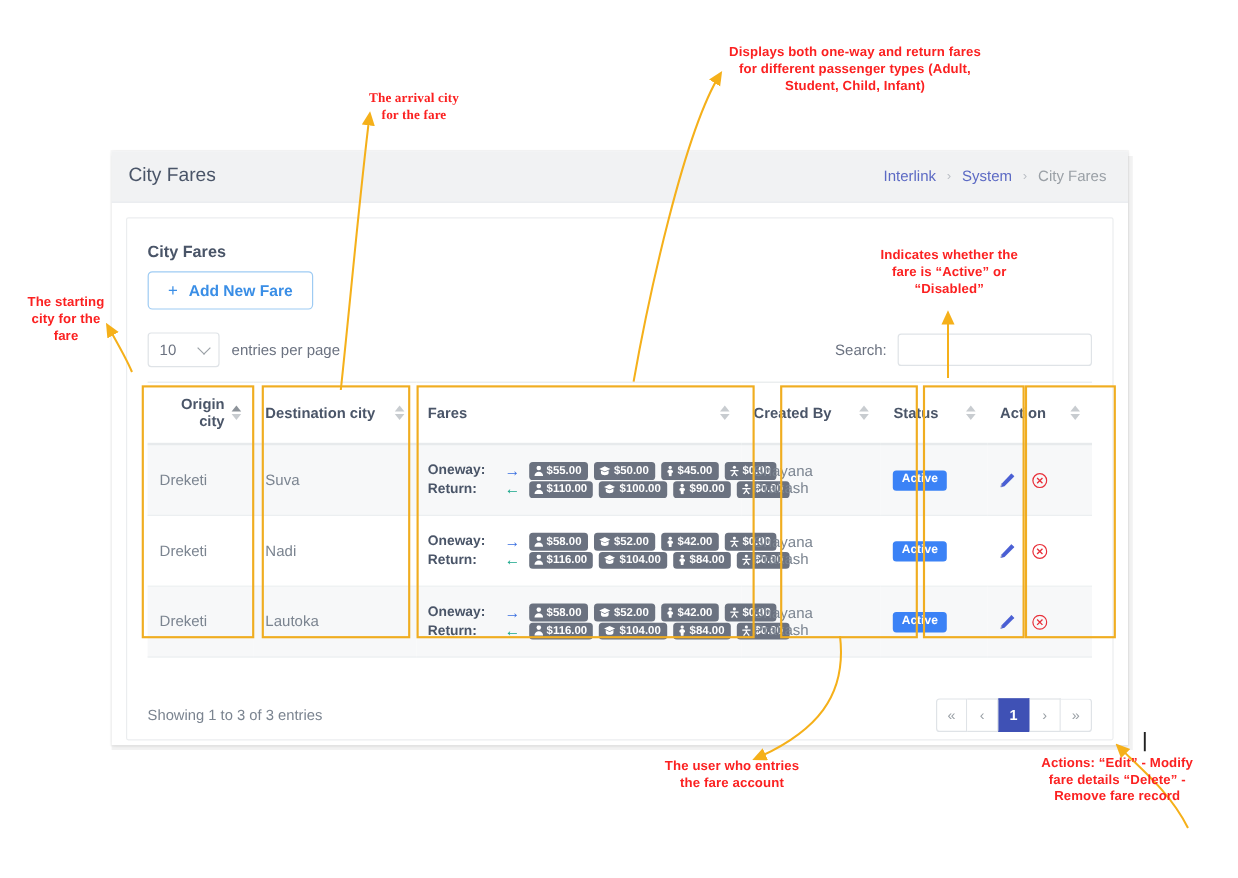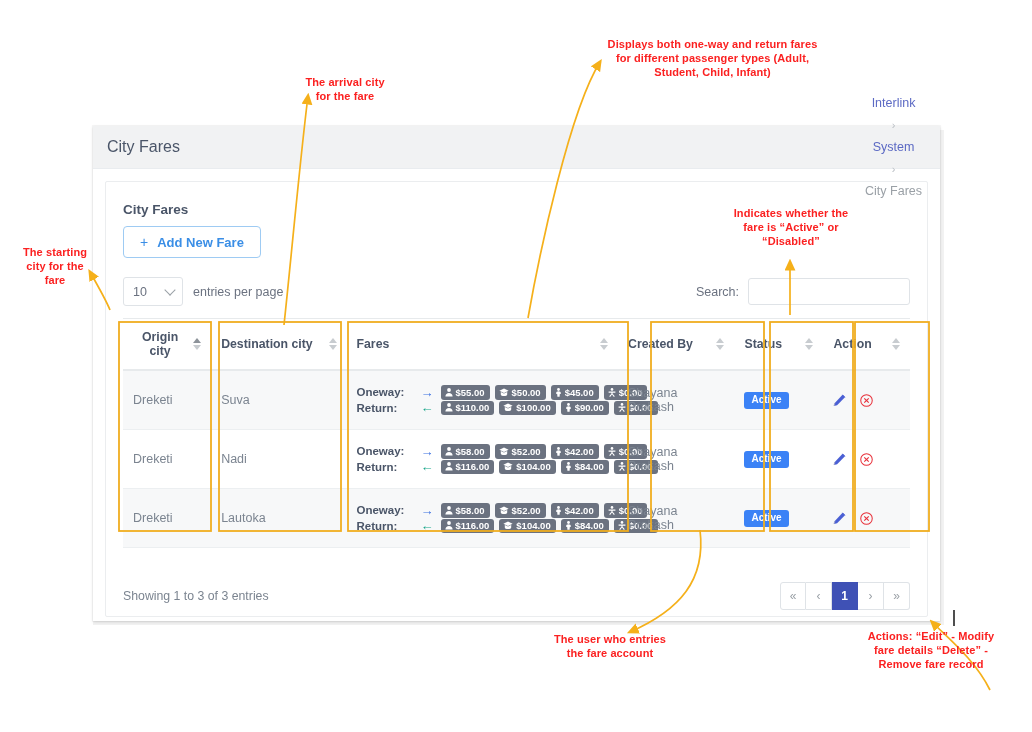--- a/index.html
+++ b/index.html
@@ -40,21 +40,21 @@
   }
 
   .page-head {
     height:43px;
     background:#f1f2f3;
     display:flex; align-items:center; justify-content:space-between;
     padding:0 18px 0 14px;
     border-bottom:1px solid #e9ecef;
   }
   .page-title { font-size:16px; color:#4a5568; font-weight:400; }
-  .breadcrumb { display:flex; align-items:center; font-size:12.5px; gap:9px;flex-direction:column; }
+  .breadcrumb { display:flex; align-items:center; font-size:12.5px; gap:9px; }
   .bc-link { color:#5c6ac4; }
   .bc-sep { color:#b9bec4; font-size:11px; }
   .bc-cur { color:#9aa0a6; }
 
   .card {
     margin:12px 12px 0 12px;
     width:823px;
     background:#fff;
     border:1px solid #ebedef;
     border-radius:2px;
@@ -106,21 +106,21 @@
     width:162px; height:27px;
     border:1px solid #dfe3e7; border-radius:3px;
     padding:0 8px; font-size:12.5px;
     font-family:"Liberation Sans", sans-serif;
     background:#fff; color:#4a5568;
   }
 
   
   table.dt { width:100%; border-collapse:collapse; table-layout:fixed; }
   table.dt thead th {
-    text-align:center;
+    text-align:right;
     font-size:12.3px; font-weight:700; color:#4a5568;
     padding:11px 10px;
     border-top:1px solid #e7eaec;
     border-bottom:2px solid #e7eaec;
     position:relative;
     vertical-align:middle;
   }
   .th-inner { display:flex; align-items:center; justify-content:space-between; gap:6px; }
   .sort-ico { display:inline-flex; flex-direction:column; gap:2px; flex:0 0 auto; }
   .sort-ico i {
@@ -662,17 +662,17 @@
     <rect x="219" y="322" width="122" height="209"></rect>
     <rect x="348" y="322" width="280" height="209"></rect>
     <rect x="651" y="322" width="113" height="209"></rect>
     <rect x="770" y="322" width="83" height="209"></rect>
     <rect x="855" y="322" width="74" height="209"></rect>
   </g>
   <line x1="954" y1="610" x2="954" y2="626" stroke="#222" stroke-width="1.6"></line>
 </svg>
 
 <div class="annot" style="left:22px; top:245px; width:66px;">The starting city for the fare</div>
-<div class="annot" style="left:300px; top:75px; width:90px;">The arrival city for the fare</div>
+<div class="annot" style="left:300px; top:75px; width:90px;font-family:Liberation Serif, serif;">The arrival city for the fare</div>
 <div class="annot" style="left:600px; top:37px; width:225px;">Displays both one-way and return fares for different passenger types (Adult, Student, Child, Infant)</div>
 <div class="annot" style="left:730px; top:206px; width:122px;">Indicates whether the fare is “Active” or “Disabled”</div>
 <div class="annot" style="left:552px; top:632px; width:116px;">The user who entries the fare account</div>
 <div class="annot" style="left:860px; top:629px; width:142px;">Actions: “Edit” - Modify fare details “Delete” - Remove fare record</div>
 
 </body></html>

